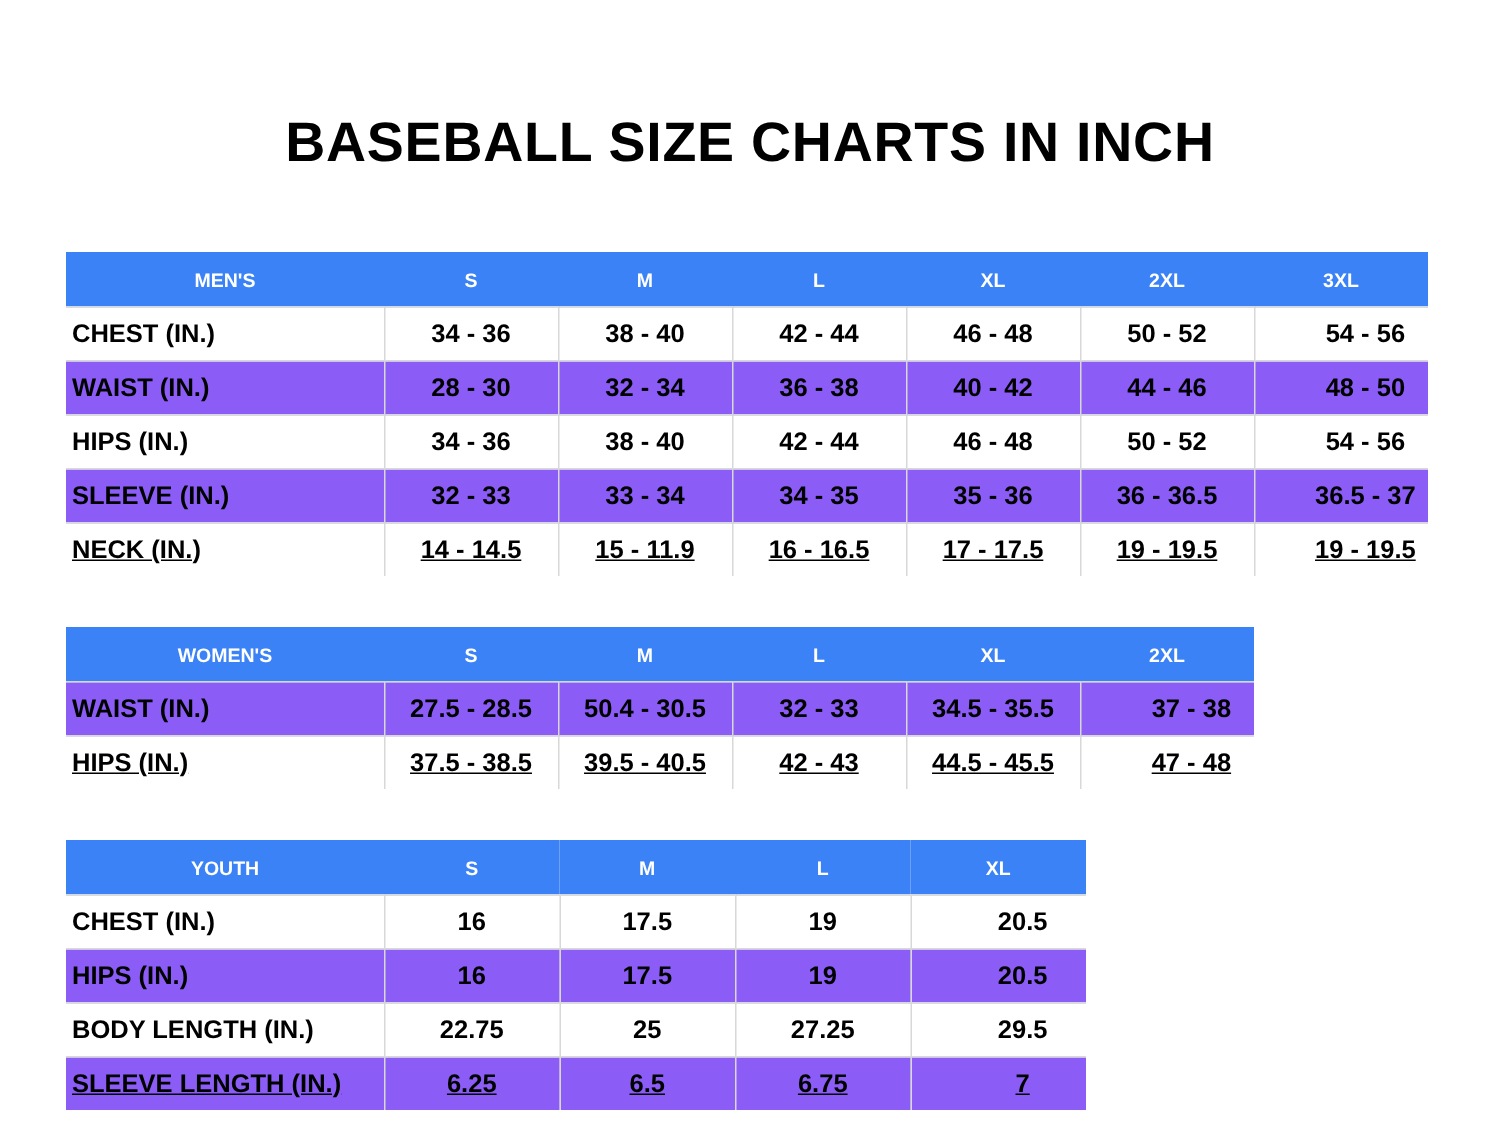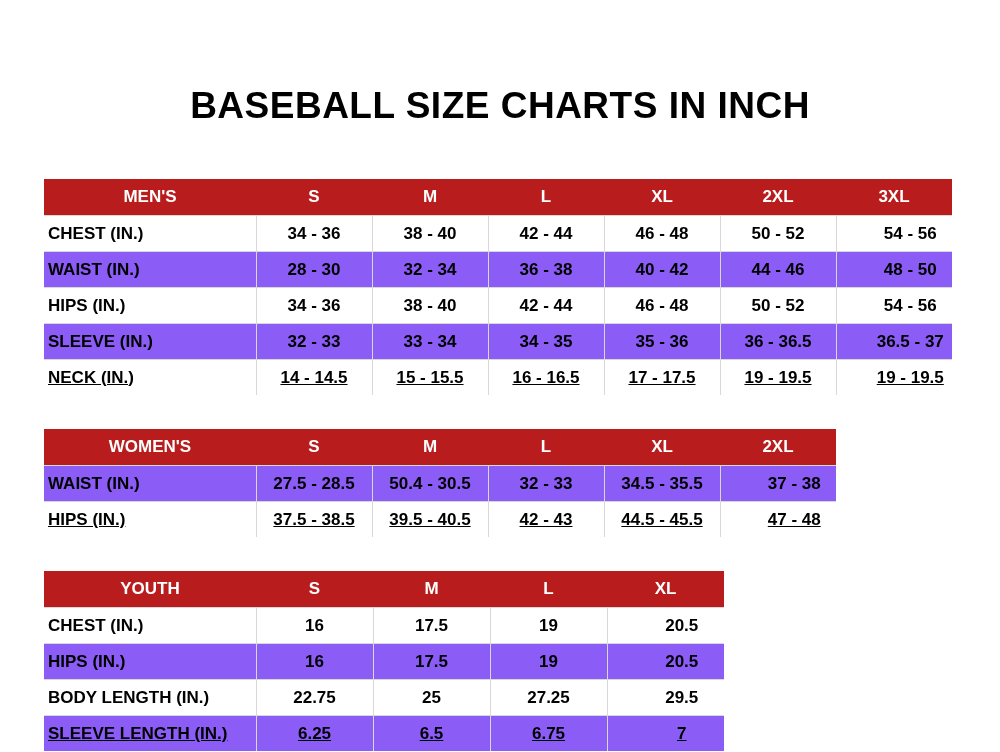--- a/index.html
+++ b/index.html
@@ -18,42 +18,42 @@
     position: relative;
     width: 1000px;
     height: 752px;
     box-sizing: border-box;
   }
   .title {
     text-align: center;
     font-size: 37px;
     font-weight: bold;
     letter-spacing: 0.5px;
-    margin: 11px;
+    margin: 0;
     padding-top: 74px;
     color: #000;
   }
   .tables {
     padding: 0 44px;
     margin-top: 52px;
   }
   table {
     border-collapse: collapse;
     table-layout: fixed;
     font-size: 17px;
   }
   table.mens { width: 908px; }
   table.womens { width: 790px; }
   table.youth { width: 680px; }
 
   thead th {
-    background: #b91c1c;
+    background: #3b82f6;
     color: #ffffff;
     font-weight: bold;
-    font-size: 17px;
+    font-size: 13px;
     height: 30px;
     padding: 3px 4px;
     border: none;
     text-align: center;
   }
   thead th.rowlabel {
     text-align: center;
   }
   tbody td {
     height: 31px;
@@ -147,21 +147,21 @@
           <td>32 - 33</td>
           <td>33 - 34</td>
           <td>34 - 35</td>
           <td>35 - 36</td>
           <td>36 - 36.5</td>
           <td>36.5 - 37</td>
         </tr>
         <tr>
           <td class="rowlabel">NECK (IN.)</td>
           <td>14 - 14.5</td>
-          <td>15 - 15.5</td>
+          <td>15 - 11.9</td>
           <td>16 - 16.5</td>
           <td>17 - 17.5</td>
           <td>19 - 19.5</td>
           <td>19 - 19.5</td>
         </tr>
       </tbody>
     </table>
 
     <div class="spacer-lg"></div>
 

